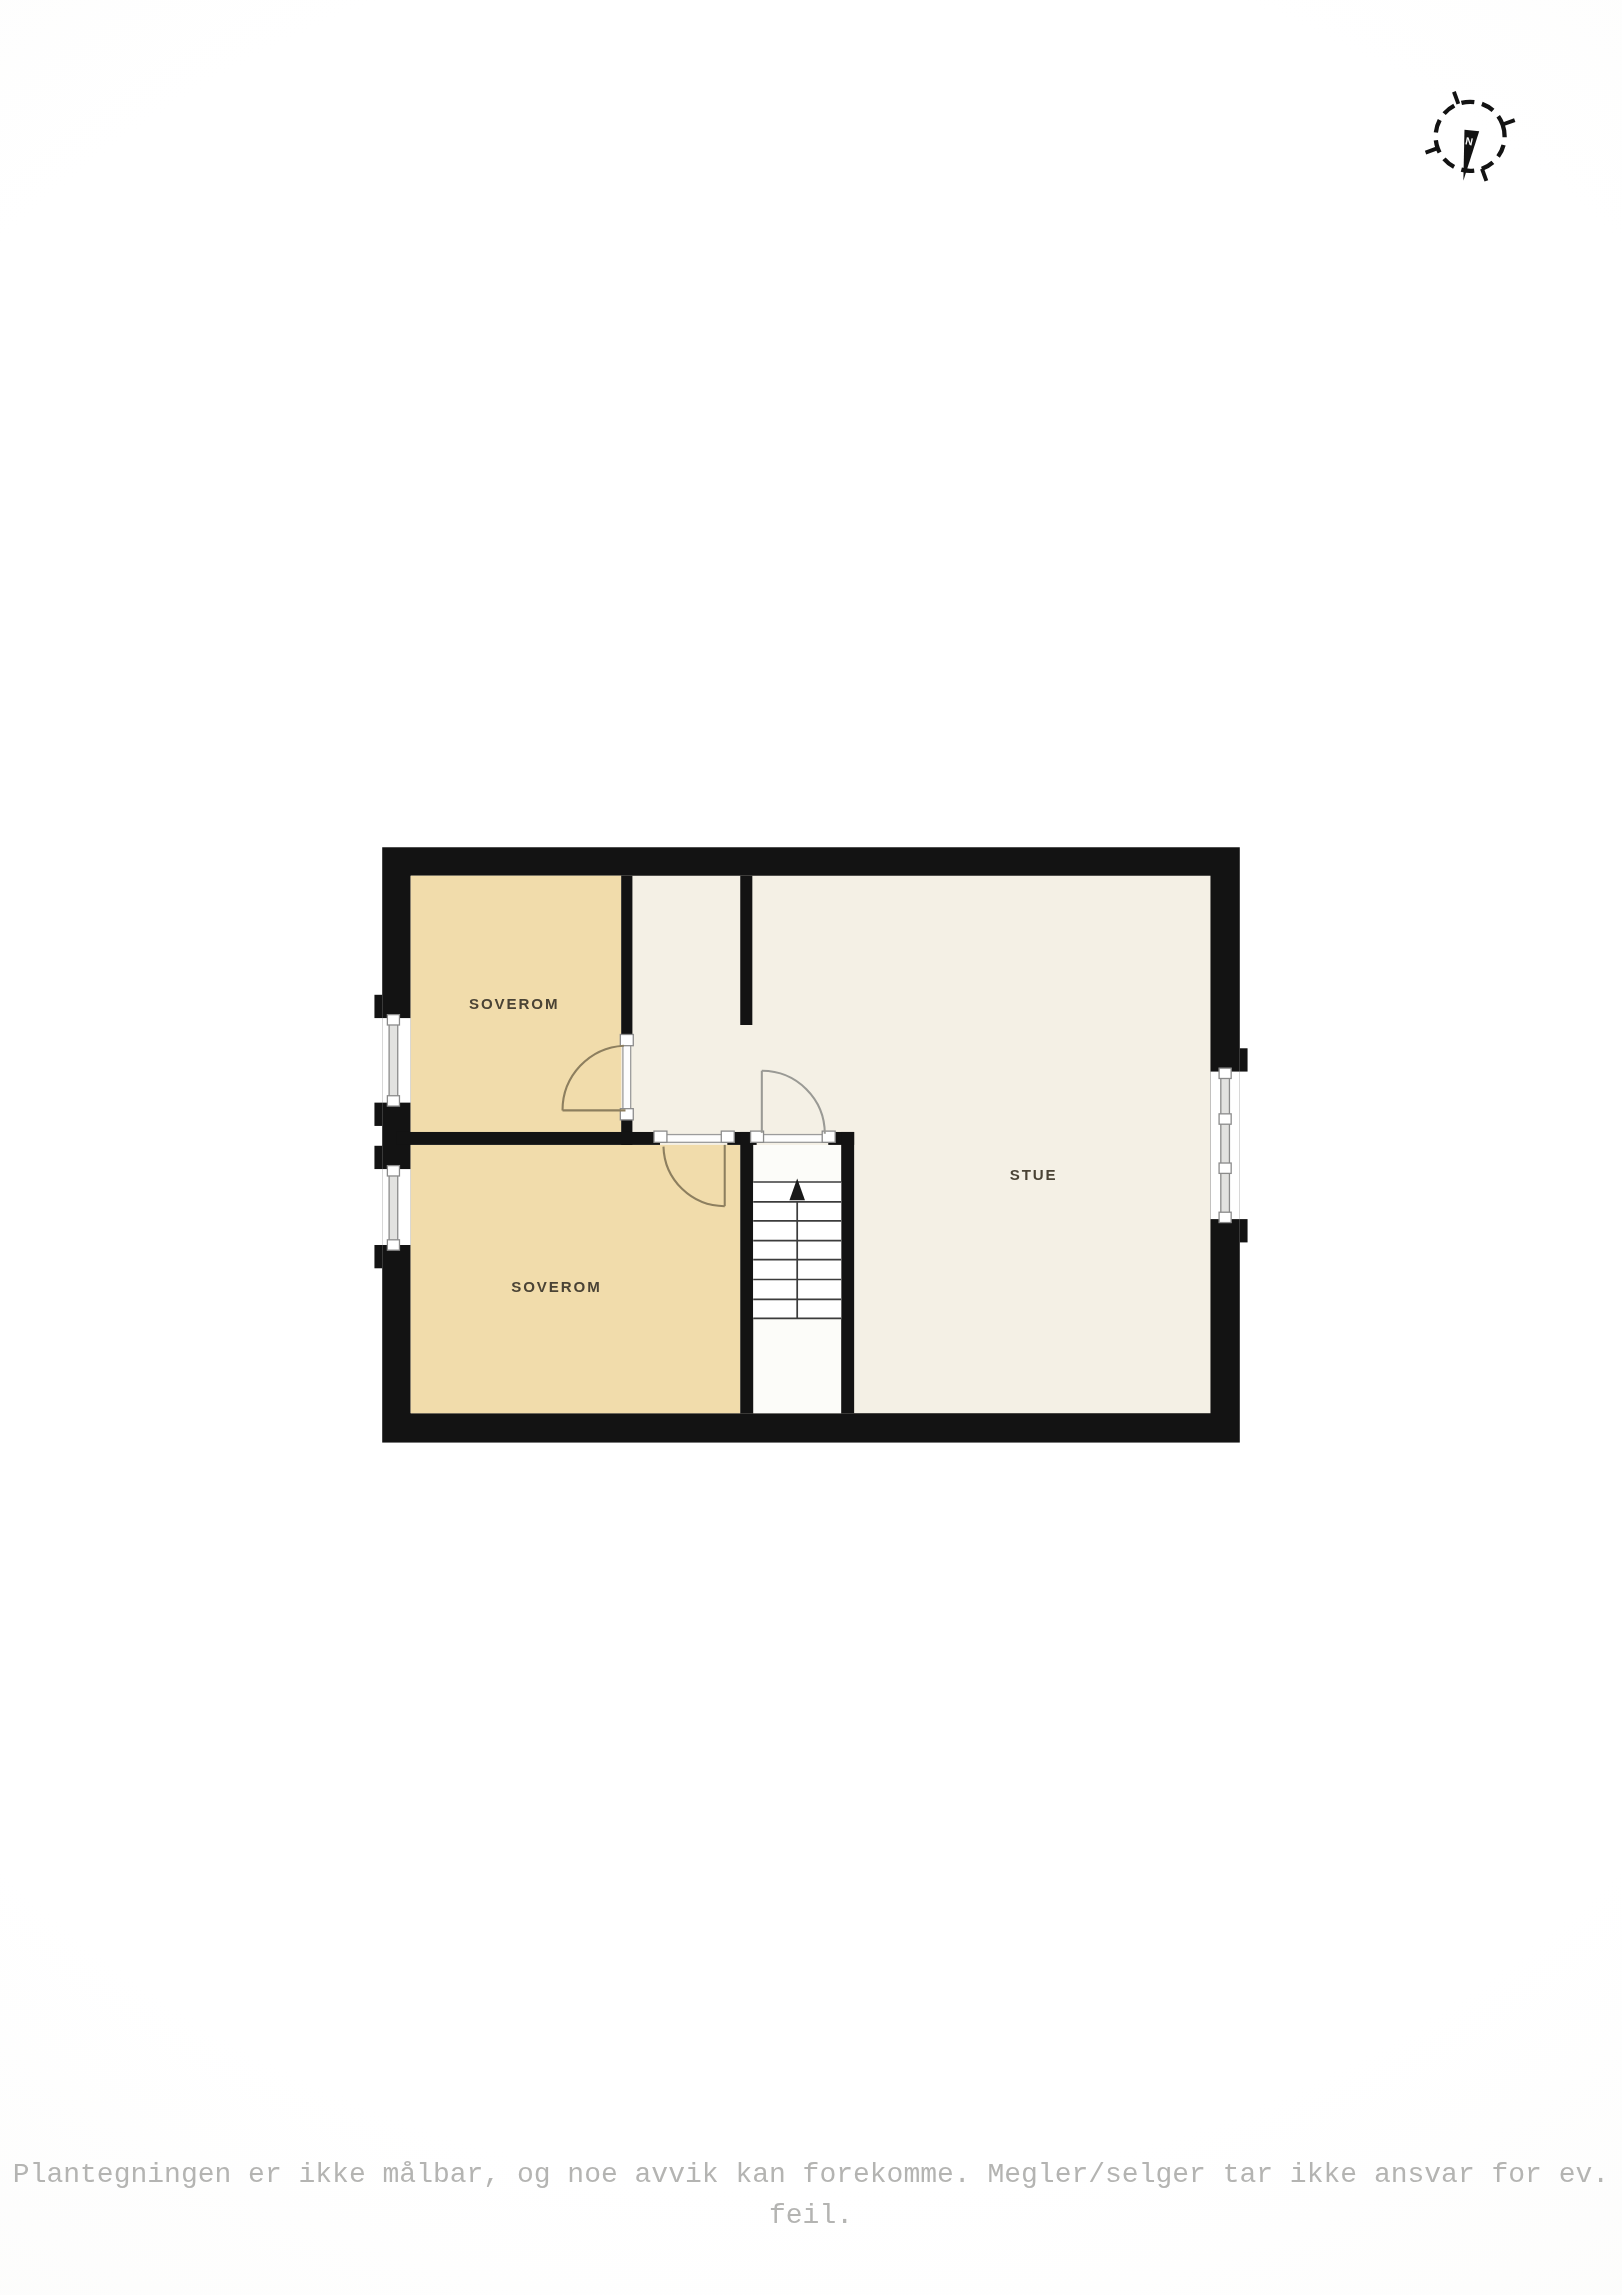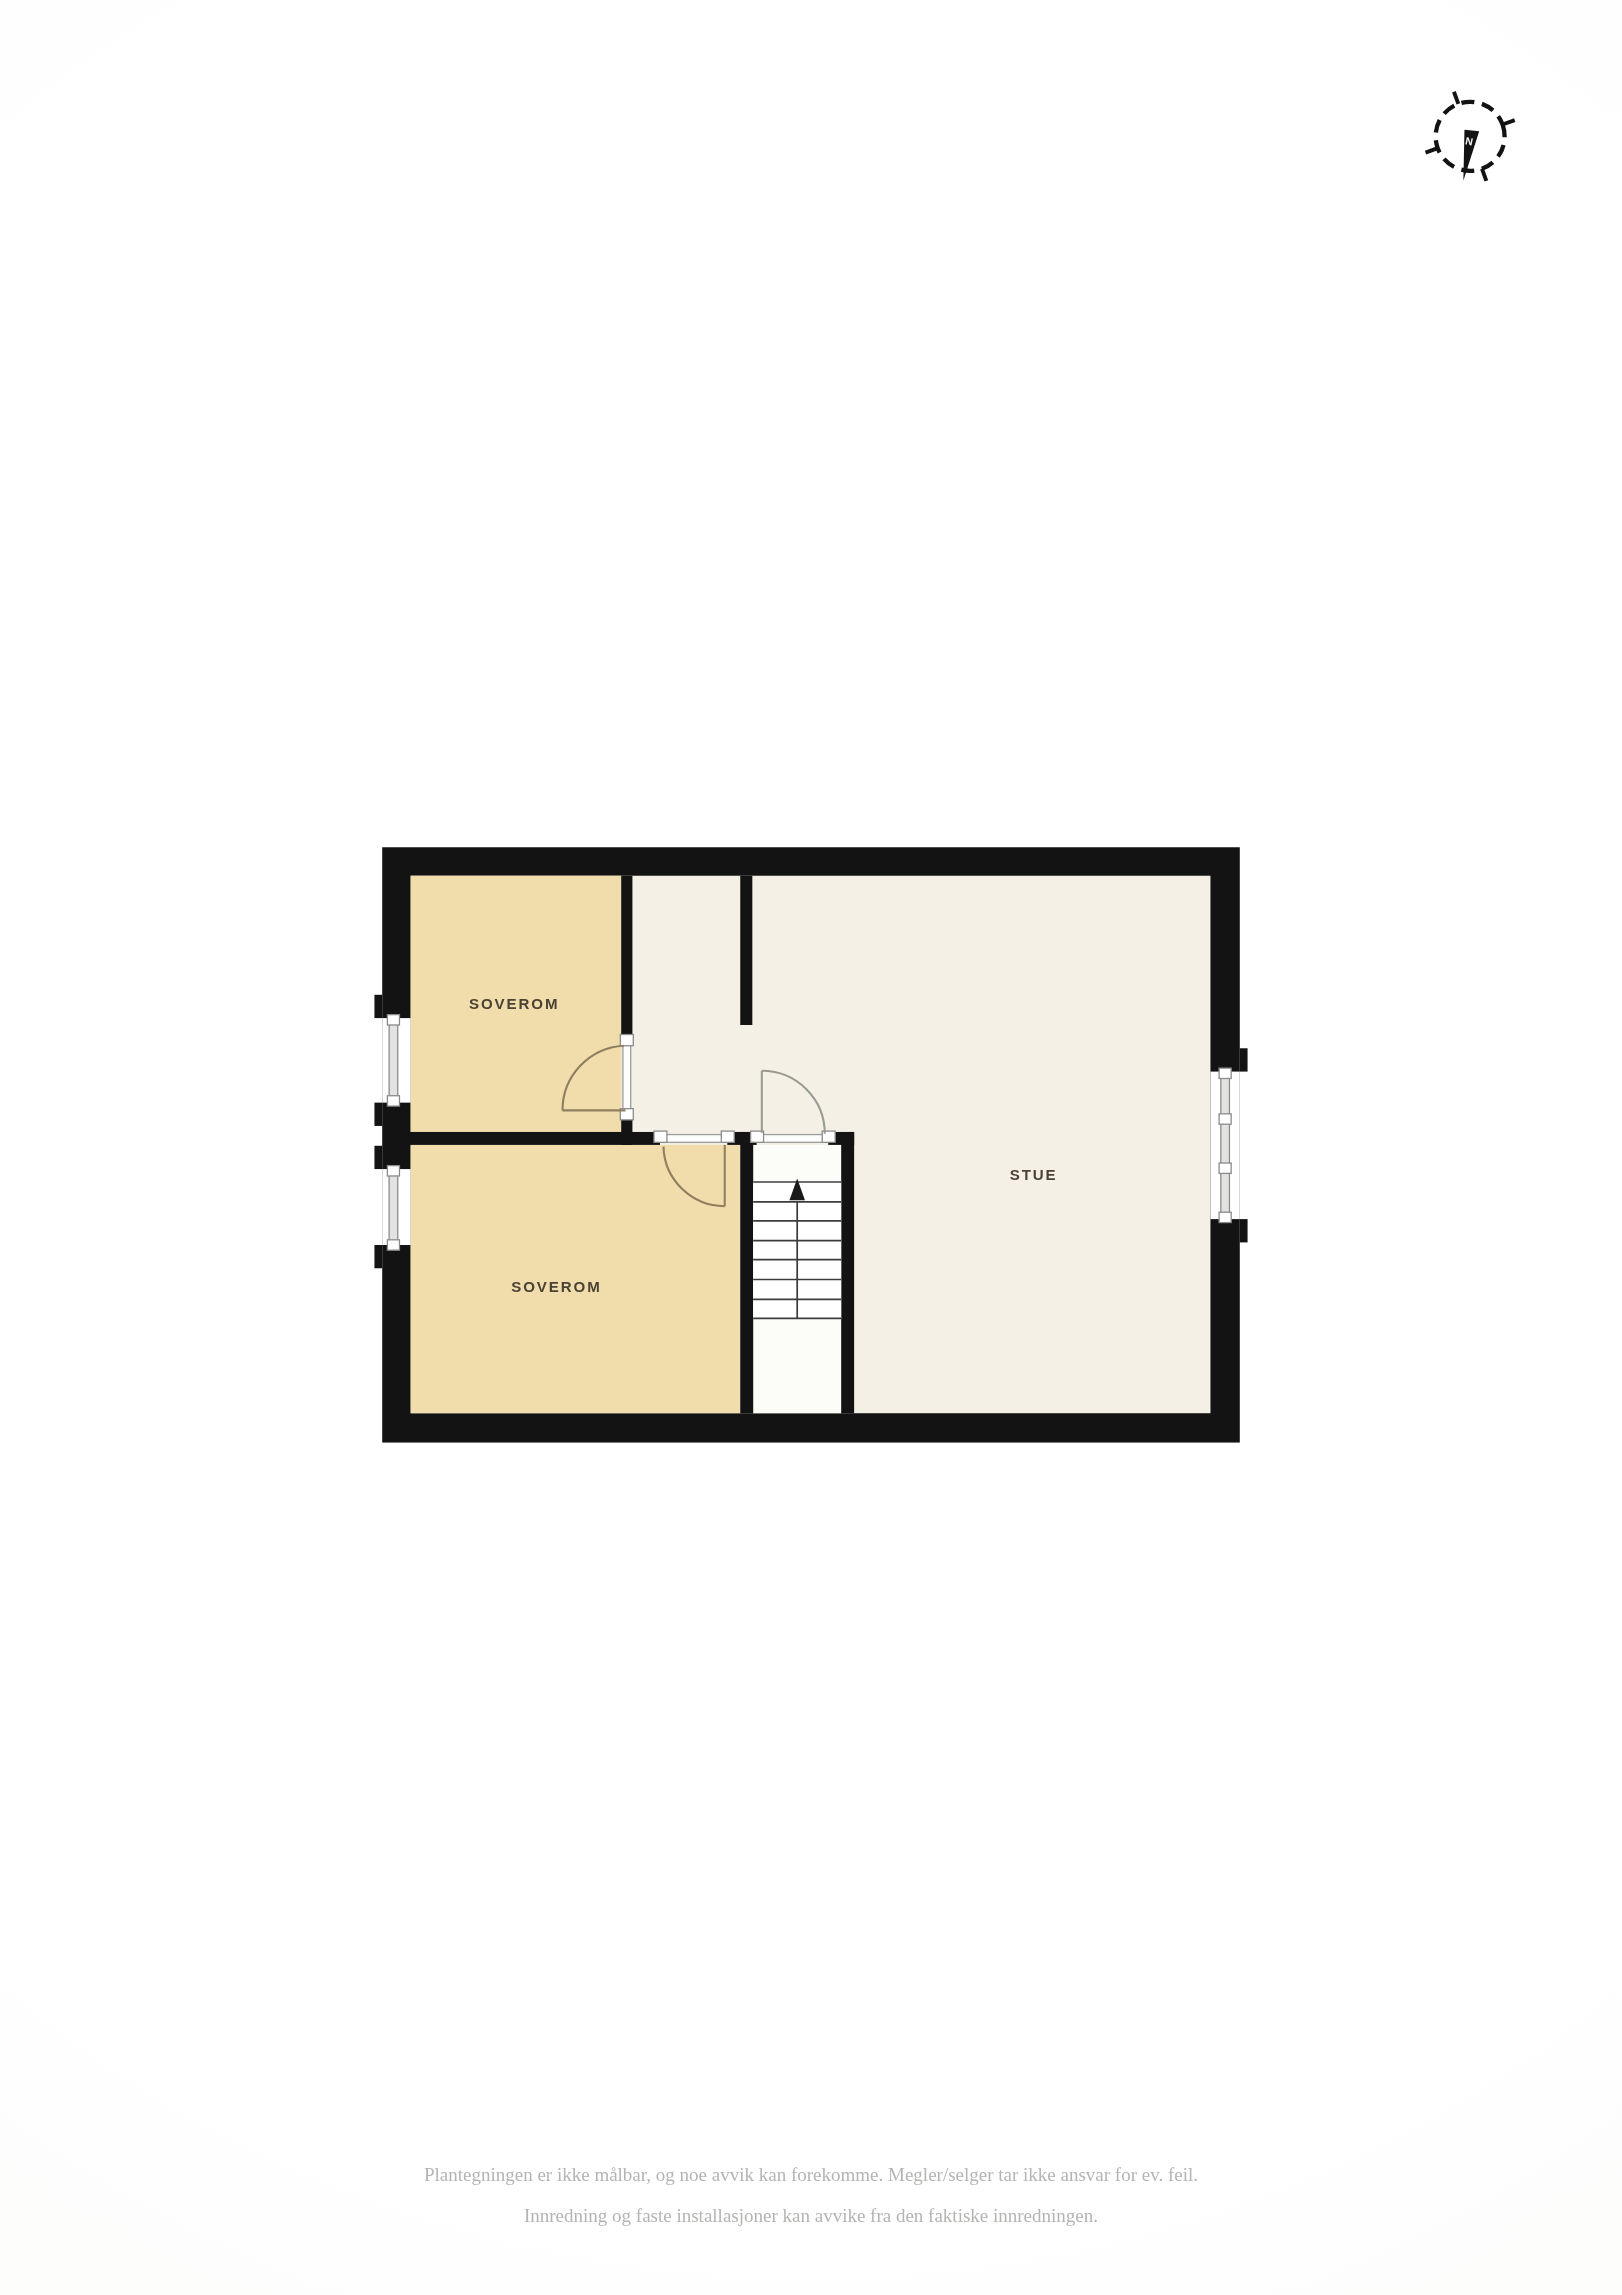--- a/index.html
+++ b/index.html
@@ -15,22 +15,22 @@
     font-size:17.5px;font-weight:bold;fill:#4a4335;letter-spacing:2.2px;
   }
   .door-arc{fill:none;stroke:#8d7f5f;stroke-width:2.4;}
   .door-arc-gray{fill:none;stroke:#9a9a95;stroke-width:2.4;}
   .opening-bar{fill:#e2e2e0;stroke:#8b8b8b;stroke-width:1.5;}
   .door-bar{fill:#fdfdfd;stroke:#9c9c9c;stroke-width:1.5;}
   .end-square{fill:#ffffff;stroke:#8b8b8b;stroke-width:1.5;}
   .tread{stroke:#3c3c3c;stroke-width:2;}
   .disclaimer{
     position:absolute;left:0;top:2154px;width:1622px;
-    text-align:center;color:#b4b4b2;font-size:19px;line-height:41px;
-    font-family:Liberation Serif, serif;
+    text-align:center;color:#b4b4b2;font-size:28px;line-height:41px;
+    font-family:Liberation Mono, monospace;
   }
 </style>
 </head>
 <body>
 
 <svg width="1622" height="2295" viewBox="0 0 1880 2660">
 
   <g>
 
     <rect class="wall" x="443" y="982" width="994" height="690"></rect>
@@ -139,15 +139,14 @@
     </g>
     <g transform="rotate(32)">
       <polygon points="-8,-6 9,-8 3,52" fill="#131313"></polygon>
       <text x="0" y="10" text-anchor="middle" fill="#f6f6f6" style="font-family:'Liberation Sans',sans-serif;font-size:12px;font-weight:bold;">N</text>
     </g>
   </g>
 </svg>
 
 <div class="disclaimer">
   <div>Plantegningen er ikke målbar, og noe avvik kan forekomme. Megler/selger tar ikke ansvar for ev. feil.</div>
-  <div>Innredning og faste installasjoner kan avvike fra den faktiske innredningen.</div>
 </div>
 
 
 </body></html>

